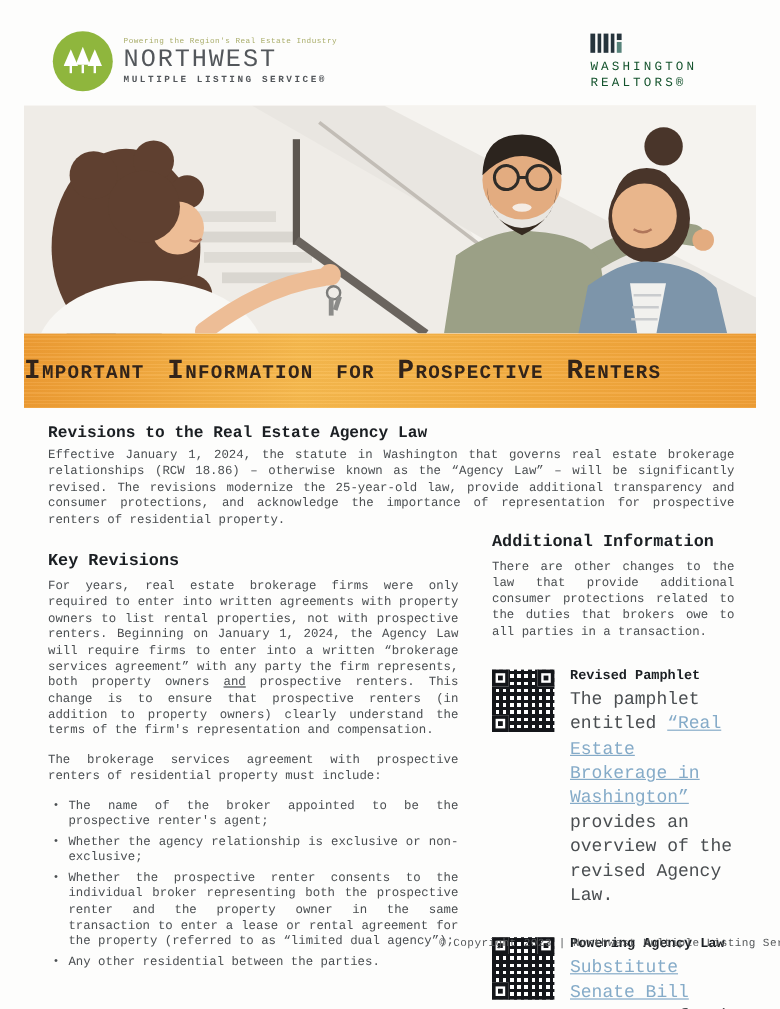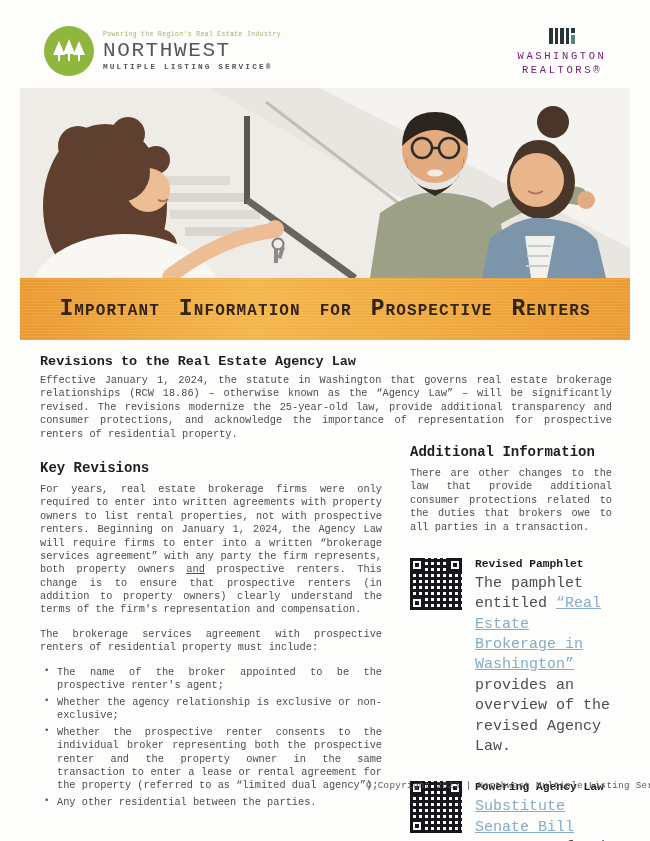--- a/index.html
+++ b/index.html
@@ -13,40 +13,40 @@
   .nwmls { position:absolute; left:44px; top:26px; display:flex; align-items:center; }
   .nwmls-circle {
     width:50px; height:50px; border-radius:50%; background:#8fb63d;
     display:flex; align-items:center; justify-content:center; flex:none;
   }
   .nwmls-text { margin-left:9px; }
   .nwmls-tagline { font-size:6.4px; color:#a9ad6a; letter-spacing:0.4px; margin-bottom:2px; }
   .nwmls-brand { font-size:21px; color:#53575b; letter-spacing:1.6px; line-height:1; }
   .nwmls-sub { font-size:7.8px; font-weight:bold; color:#53575b; letter-spacing:2.1px; margin-top:2px; }
 
-  .war { position:absolute; left:492px; top:28px; width:140px; text-align:center; color:#701a75; }
+  .war { position:absolute; left:492px; top:28px; width:140px; color:#14532d; }
   .war-icon { display:inline-flex; gap:2px; height:16px; align-items:flex-end; margin-bottom:5px; }
   .war-bar { width:3.5px; height:16px; background:#26343c; display:inline-block; }
   .war-bar.teal { background:linear-gradient(#26343c 0 5px, #f3f3f1 5px 7px, #57837a 7px 16px); }
   .war-line { font-size:10.5px; letter-spacing:2.6px; line-height:1.35; }
 
   
   .hero {
     position:absolute; left:20px; top:88px; width:610px; height:190px;
     overflow:hidden; background:#efece7;
   }
   .hero svg { display:block; }
 
   
   .banner {
     position:absolute; left:20px; top:278px; width:610px; height:62px;
     background:
       repeating-linear-gradient(0deg, rgba(255,255,255,0.07) 0 1px, rgba(0,0,0,0.02) 1px 3px),
       linear-gradient(90deg,#ee9c33,#f7b94d 38%,#f3ab3f 70%,#ef9e35);
-    display:flex; align-items:center; justify-content:center;
+    display:flex; align-items:center; 
   }
   .banner h1 {
     margin:0; font-size:23px; font-weight:bold; font-variant:small-caps;
     letter-spacing:1.1px; color:#32241a; word-spacing:4px;
   }
 
   
   .intro { position:absolute; left:40px; top:354px; width:572px; }
   h2.sec { font-size:13.5px; margin:0 0 5px; color:#1b1f23; }
   h3.sec { font-size:14px; margin:0 0 7px; color:#1b1f23; }

